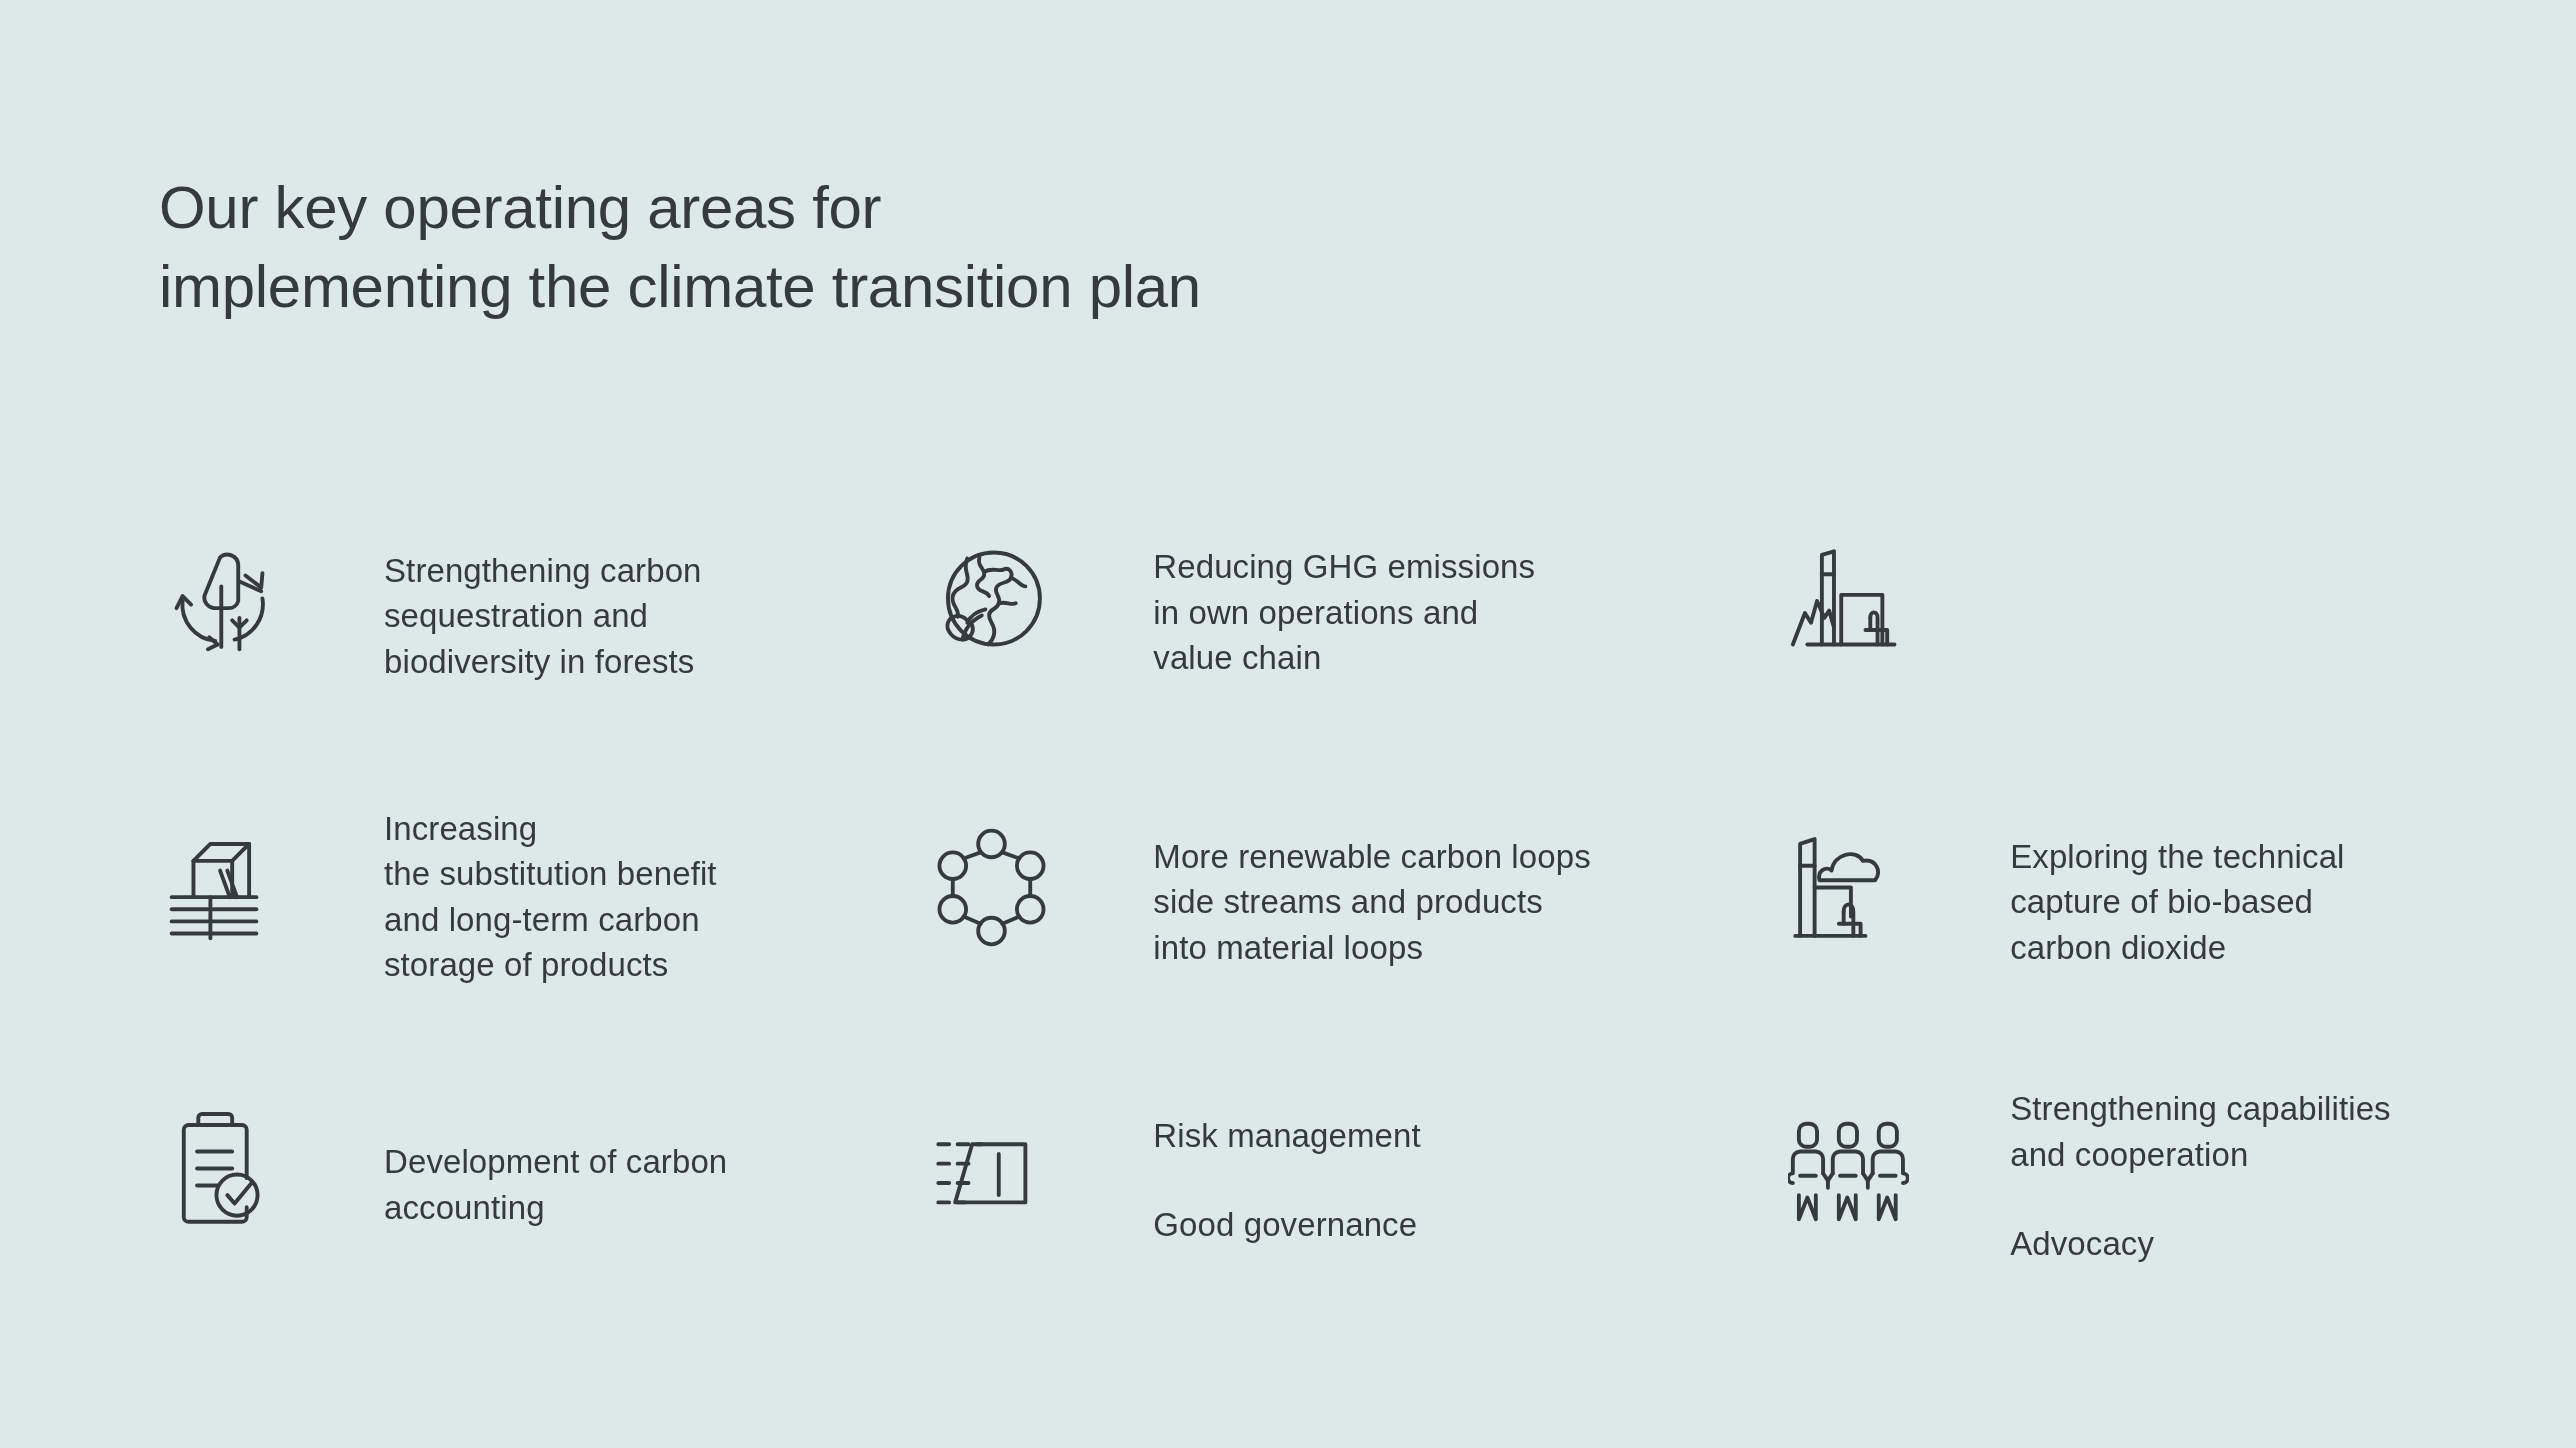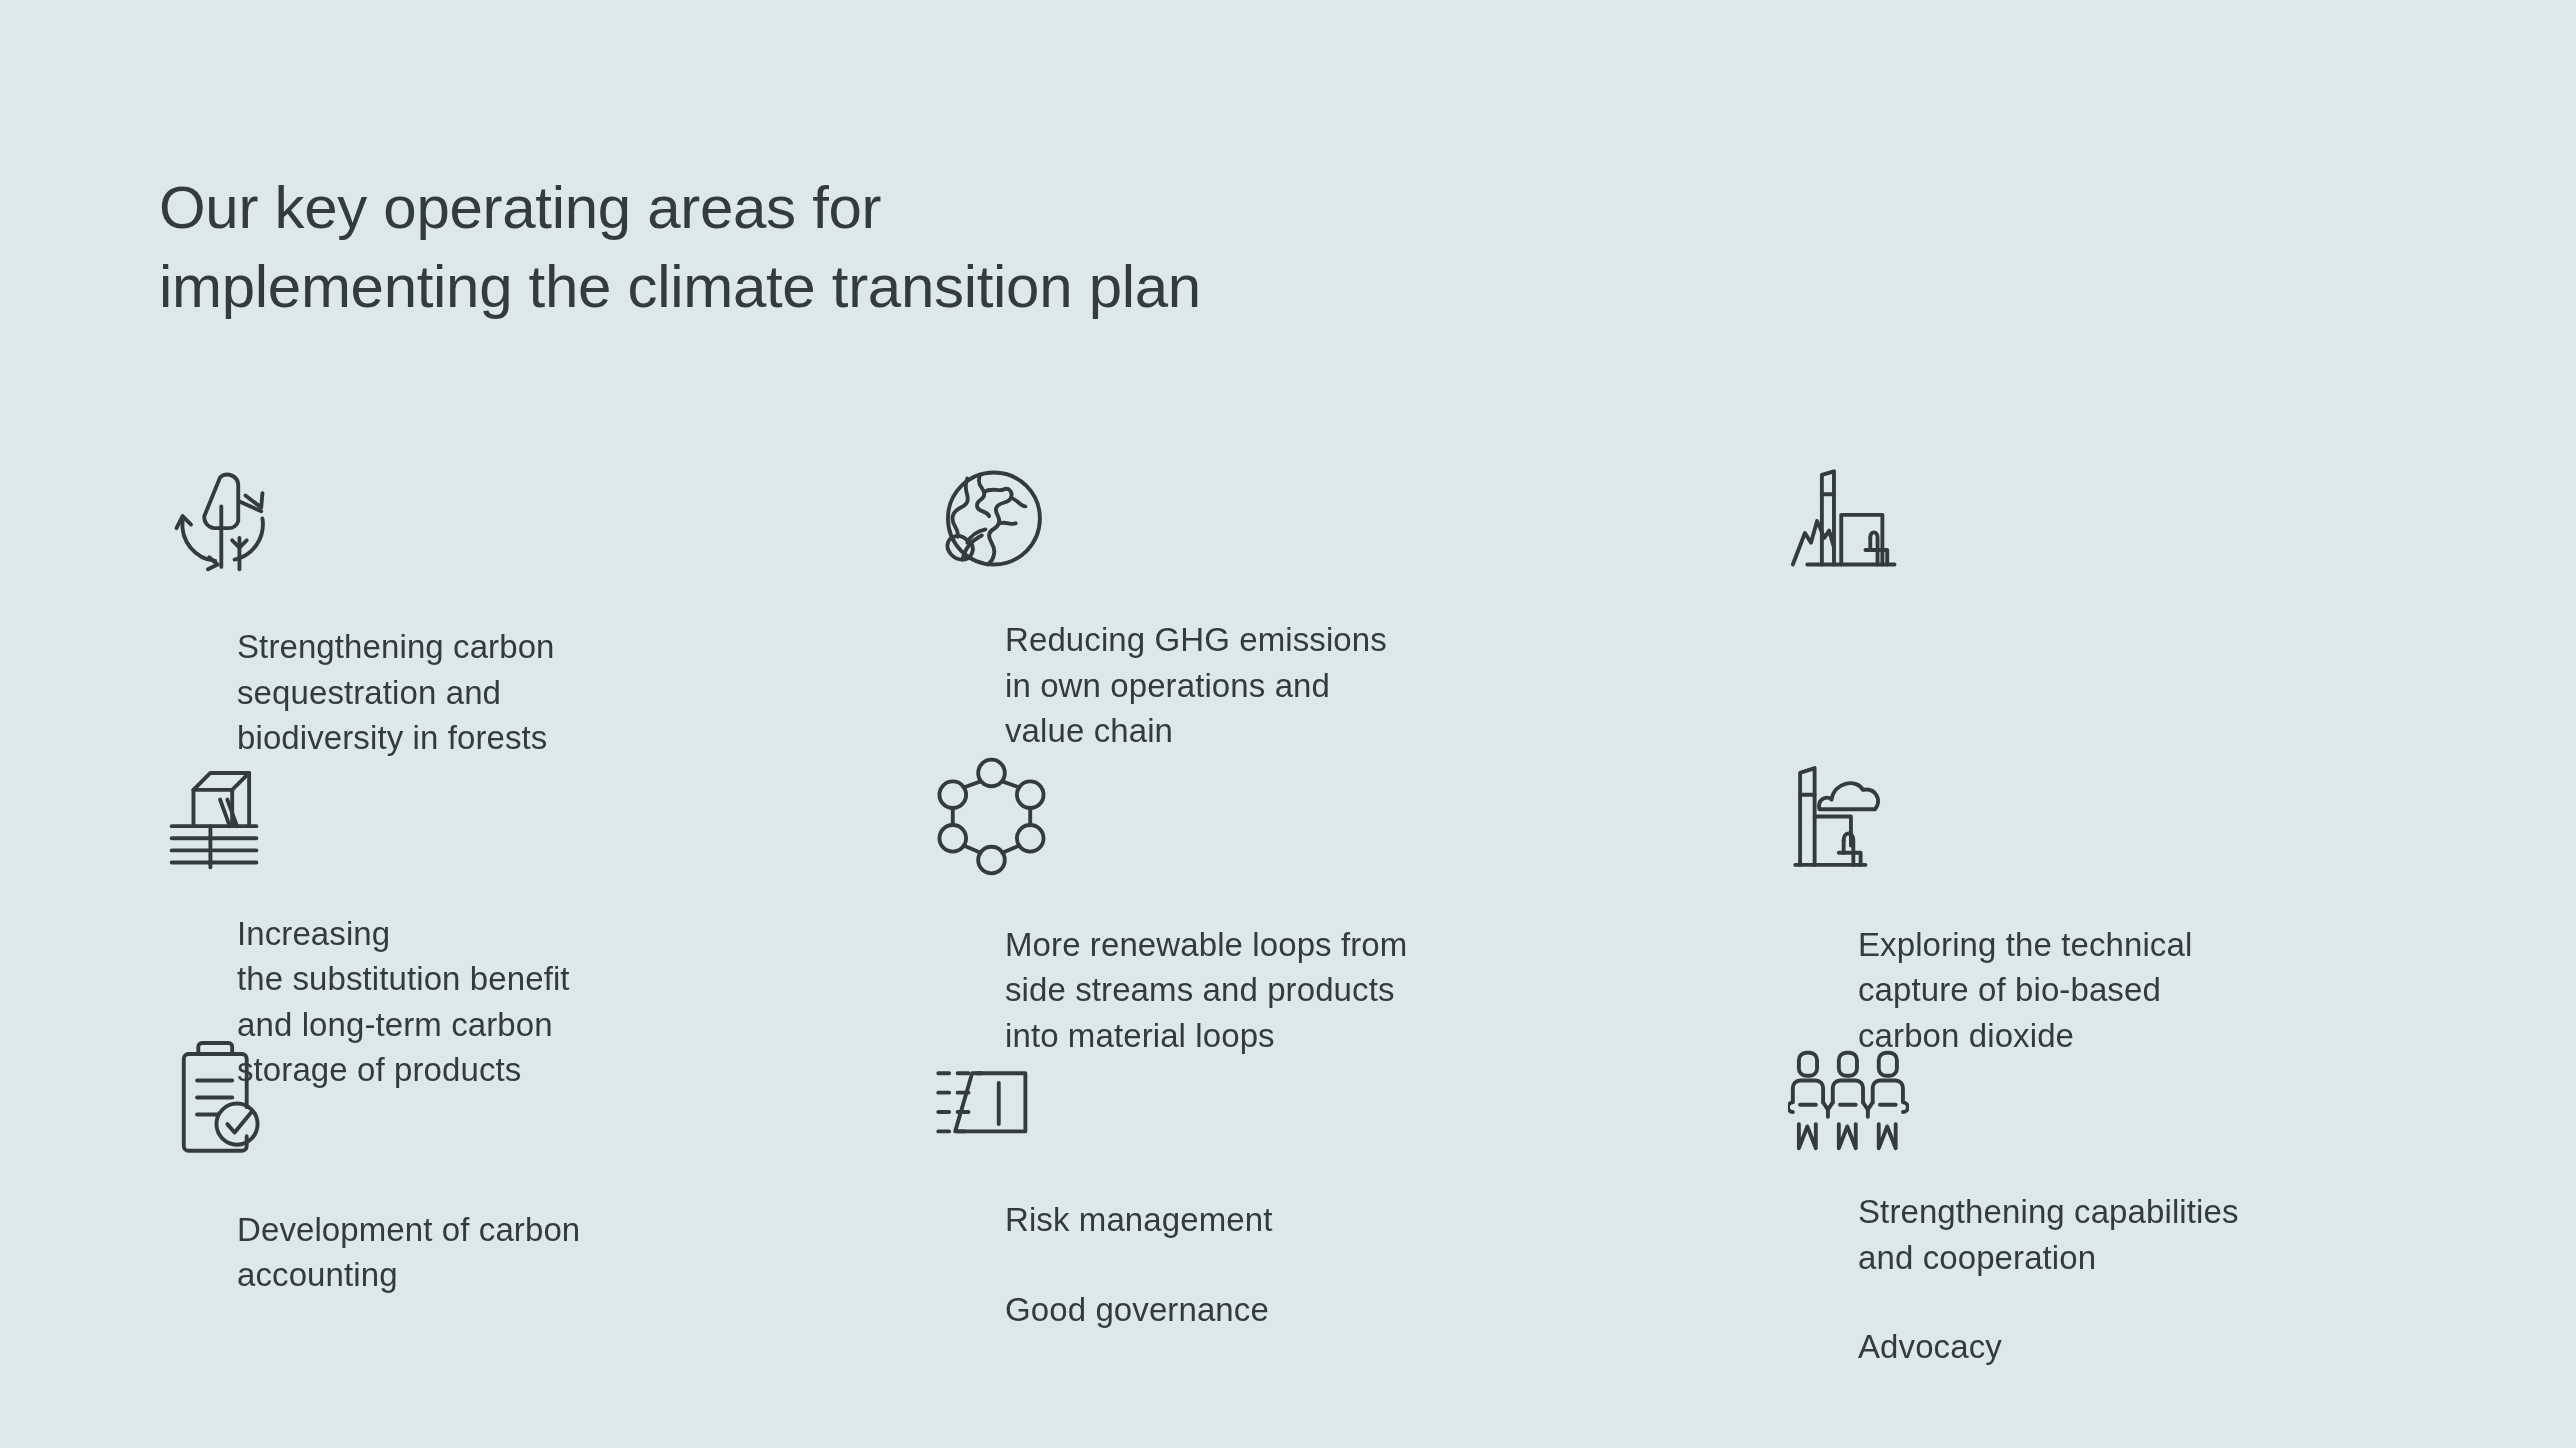--- a/index.html
+++ b/index.html
@@ -36,23 +36,22 @@
     left: 162px;
     top: 458px;
     width: 2328px;
     display: grid;
     grid-template-columns: 768px 853px 706px;
     grid-template-rows: 291px 281px 281px;
   }
 
   .area-item {
     display: flex;
-    align-items: flex-start;
-    gap: 10px;
-    flex-direction: column;
+    align-items: center;
+    gap: 16px;
   }
 
   .area-icon {
     flex: 0 0 auto;
     width: 131px;
     height: 131px;
     display: flex;
     align-items: flex-start;
     justify-content: flex-start;
   }
@@ -203,21 +202,21 @@
         <circle cx="50" cy="86" r="11"></circle>
         <line x1="41" y1="21" x2="27" y2="26"></line>
         <line x1="59" y1="21" x2="73" y2="26"></line>
         <line x1="18" y1="43" x2="18" y2="57"></line>
         <line x1="82" y1="43" x2="82" y2="57"></line>
         <line x1="27" y1="74" x2="41" y2="80"></line>
         <line x1="73" y1="74" x2="59" y2="80"></line>
       </svg>
     </span>
     <div class="area-text-col">
-      <div class="area-text">More renewable loops from
+      <div class="area-text">More renewable carbon loops
 side streams and products
 into material loops</div>
     </div>
   </div>
 
   <div class="area-item c3 r2">
     <span class="area-icon">
       <svg viewBox="0 0 100 100" fill="none" stroke="#343b3e" stroke-width="3.2" stroke-linecap="round" stroke-linejoin="round">
         <path d="M10 90 L10 14 L22 10 L22 90"></path>
         <line x1="10" y1="32" x2="22" y2="32"></line>

